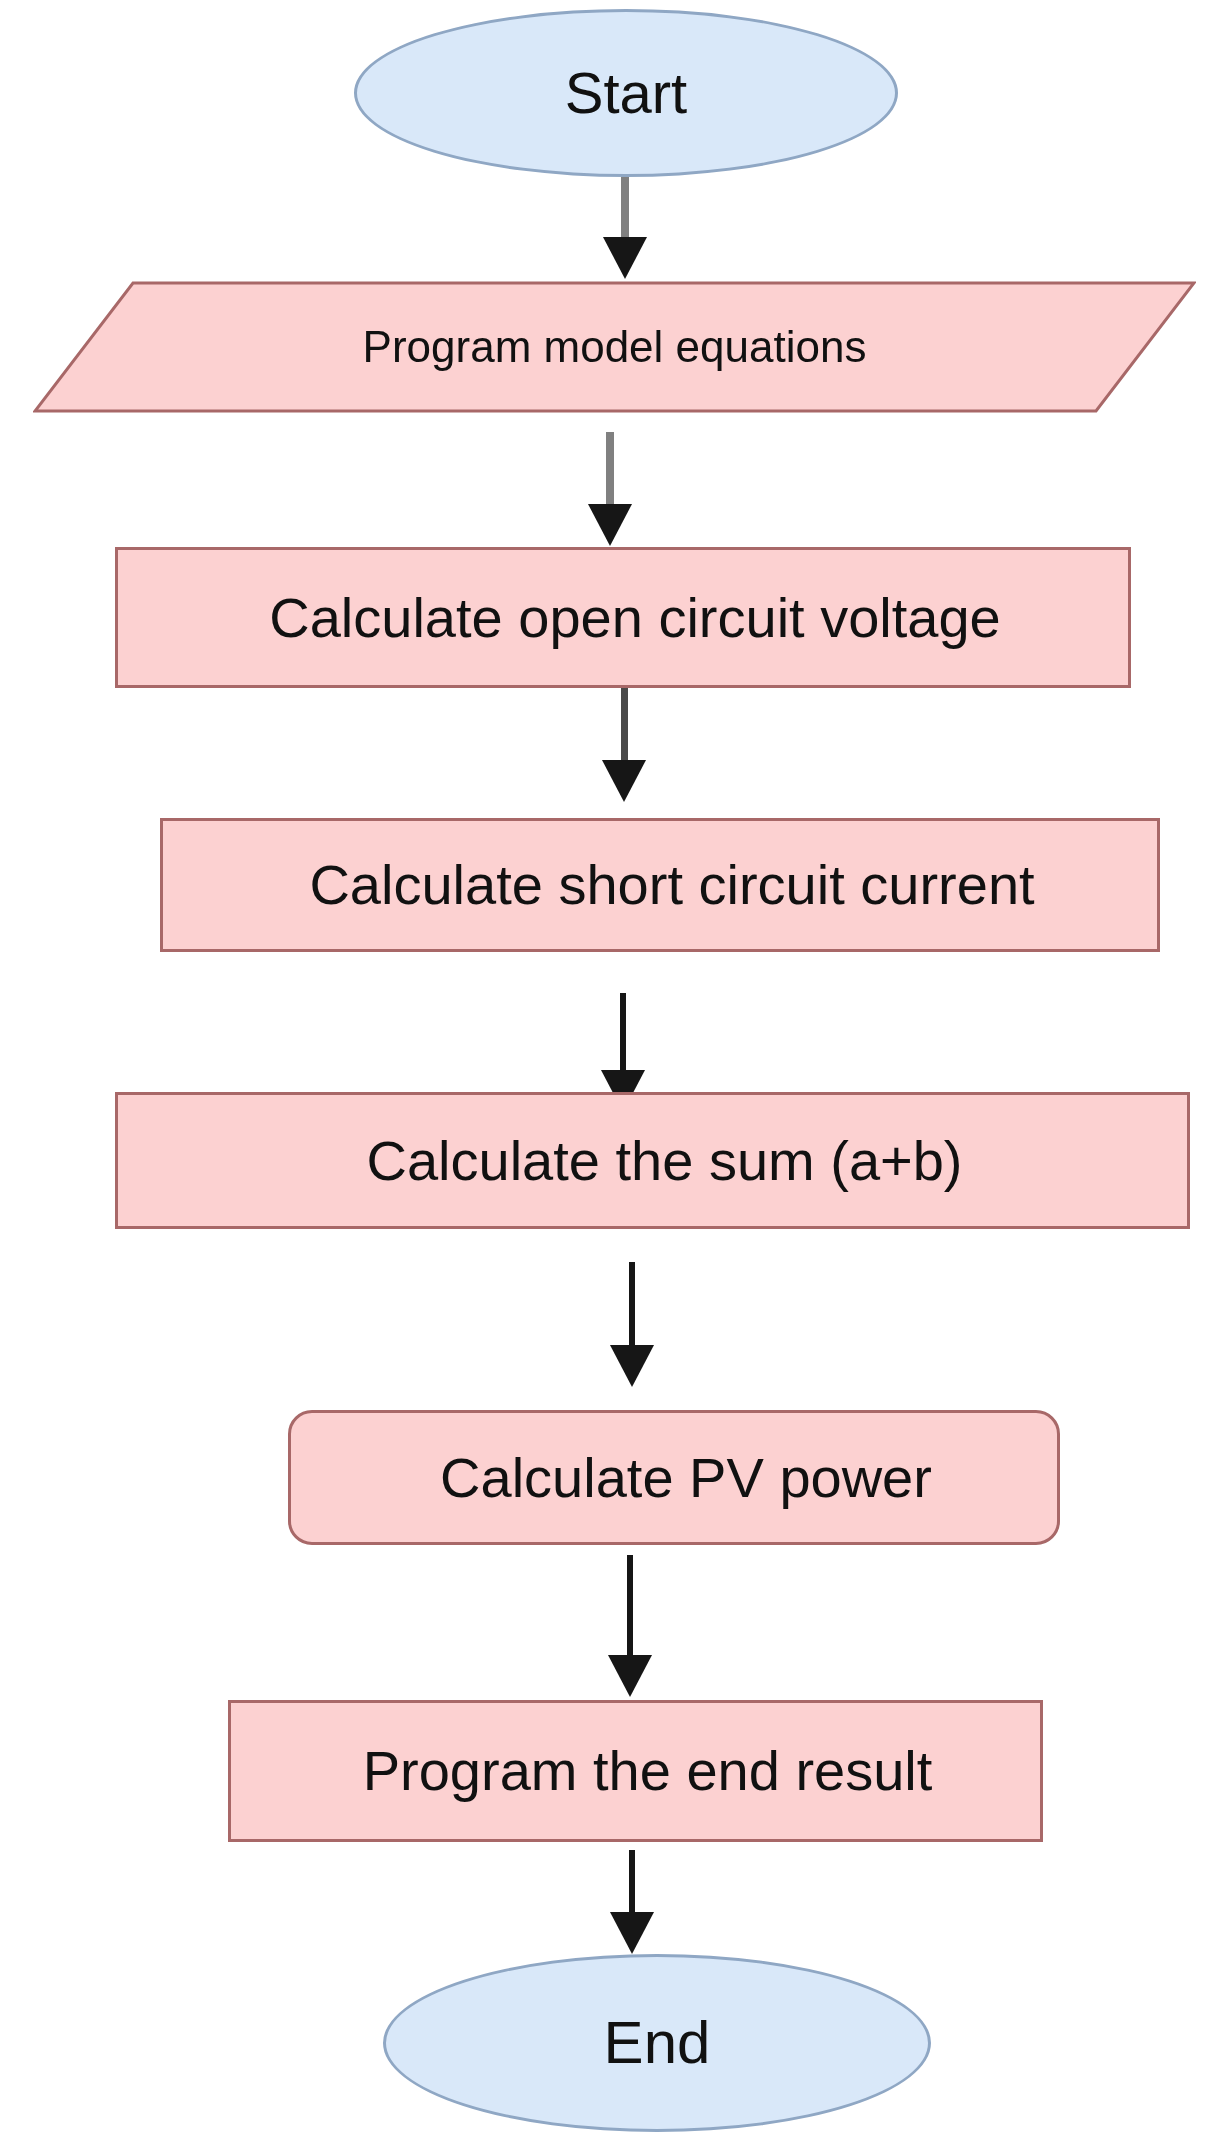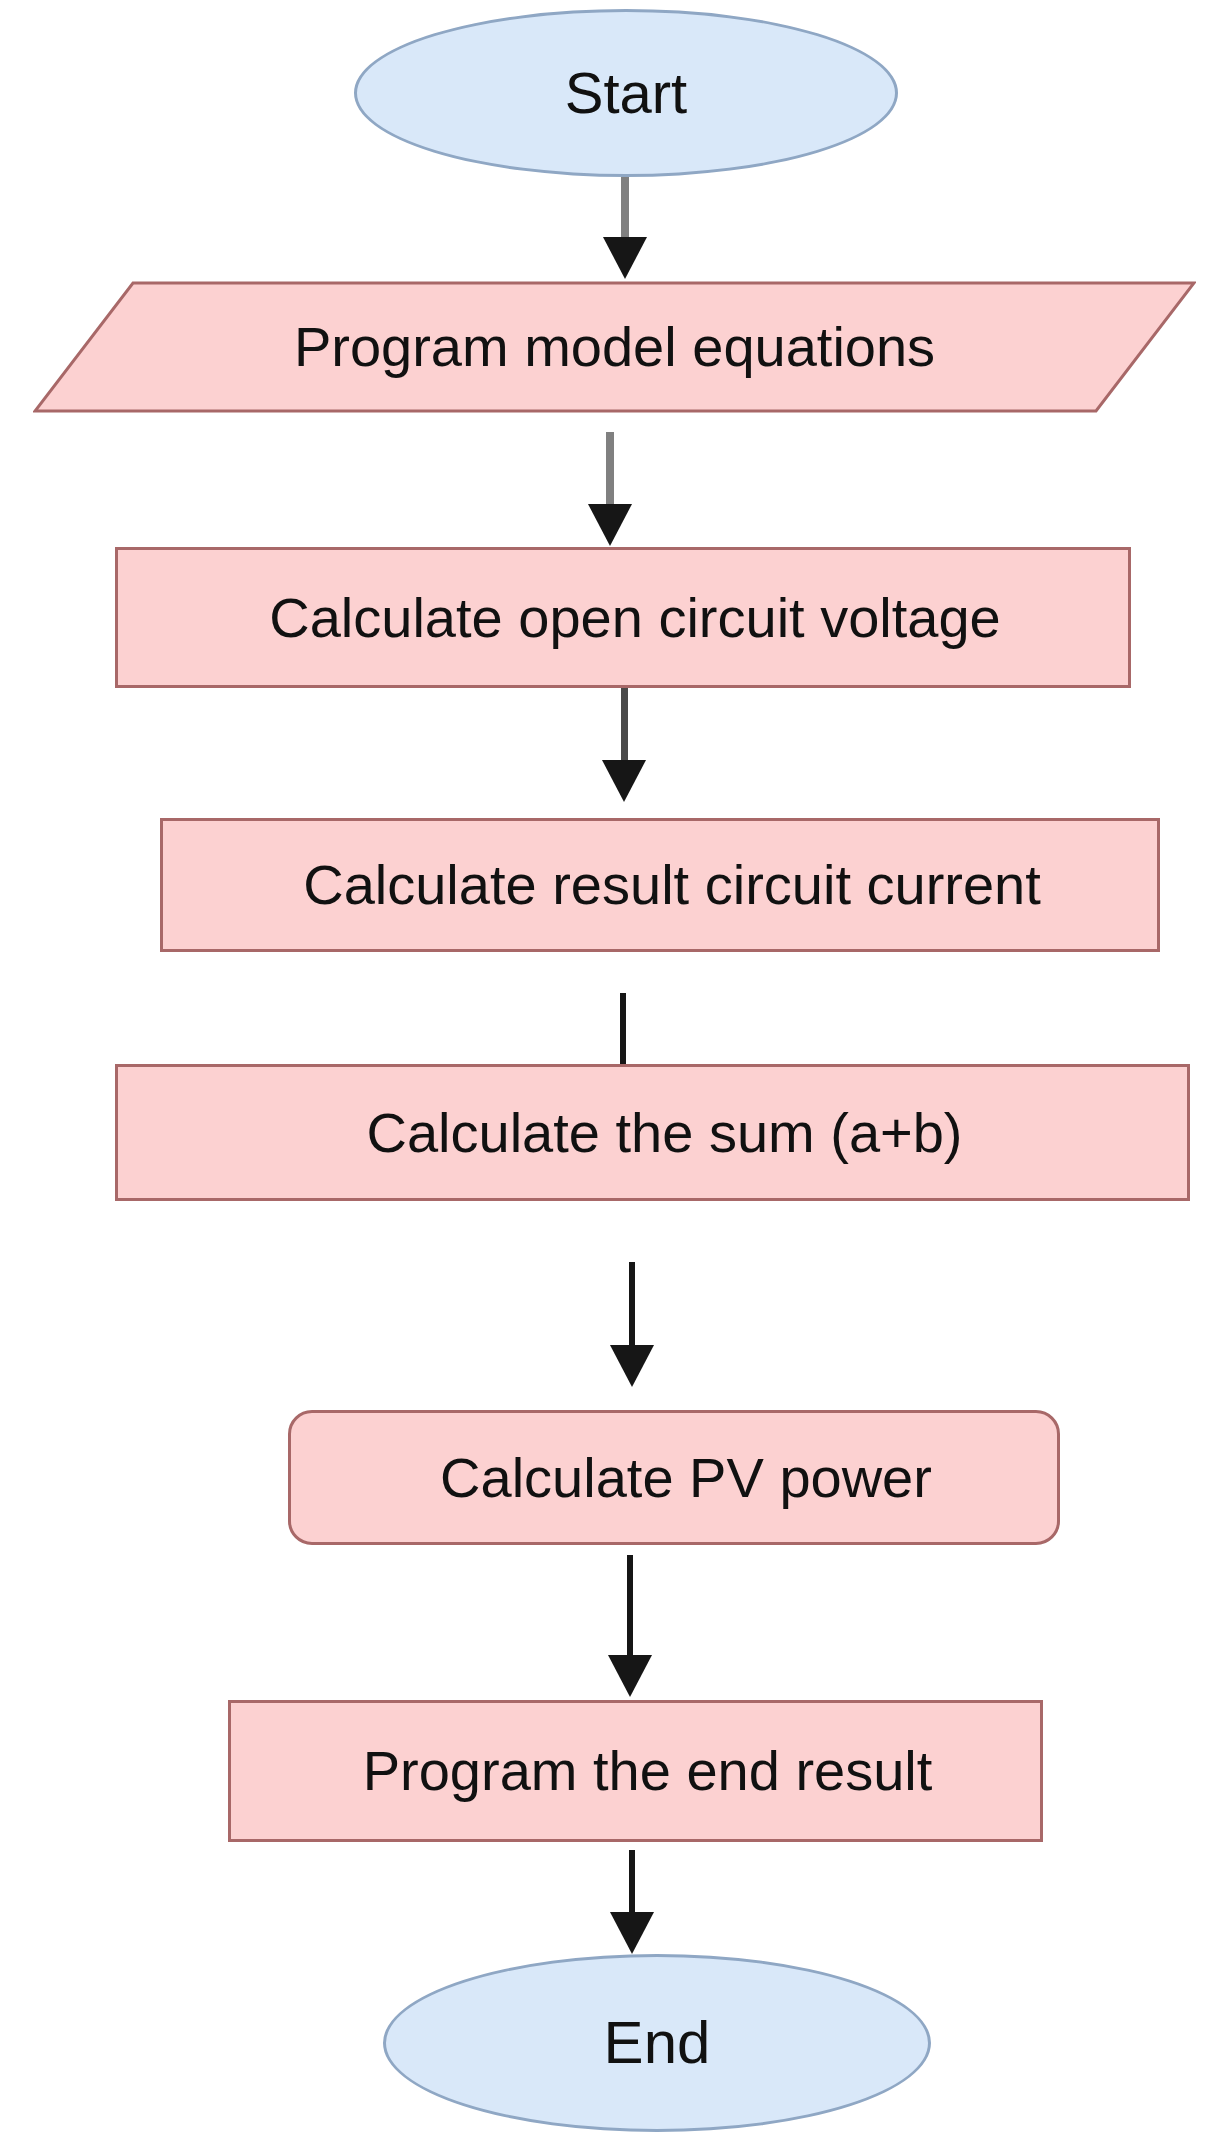--- a/index.html
+++ b/index.html
@@ -32,27 +32,27 @@
   #node-end{left:383px;top:1954px;width:548px;height:178px;font-size:60px;align-items:center;}
   
   .process{
     background:#fcd1d1;
     border:3px solid #a86868;
     font-size:56px;
     padding-left:24px;
   }
   #node-voc{left:115px;top:547px;width:1016px;height:141px;}
   #node-isc{left:160px;top:818px;width:1000px;height:134px;}
-  #node-sum{left:115px;top:1064px;width:1075px;height:137px;}
+  #node-sum{left:115px;top:1092px;width:1075px;height:137px;}
   #node-pv{left:288px;top:1410px;width:772px;height:135px;border-radius:24px;text-align:center;}
   #node-display{left:228px;top:1700px;width:815px;height:142px;}
   
   #node-program{
     left:33px;top:281px;width:1163px;height:132px;
-    background:transparent;border:none;font-size:56px;
+    background:transparent;border:none;font-size:44px;
   }
   #node-program svg{position:absolute;left:0;top:0;width:100%;height:100%;}
   #node-program .label{position:relative;z-index:1;}
   
   .shaft{position:absolute;background:#808080;}
   .head{
     position:absolute;width:0;height:0;
     border-left:22px solid transparent;
     border-right:22px solid transparent;
     border-top:42px solid #161616;
@@ -97,21 +97,21 @@
   <div class="head" id="a2-head"></div>
 
   <div class="node process" id="node-voc">
     <span class="label">Calculate open circuit voltage</span>
   </div>
 
   <div class="shaft dark" id="a3-shaft"></div>
   <div class="head" id="a3-head"></div>
 
   <div class="node process" id="node-isc">
-    <span class="label">Calculate result circuit current</span>
+    <span class="label">Calculate short circuit current</span>
   </div>
 
   <div class="shaft black" id="a4-shaft"></div>
   <div class="head" id="a4-head"></div>
 
   <div class="node process" id="node-sum">
     <span class="label">Calculate the sum (a+b)</span>
   </div>
 
   <div class="shaft black" id="a5-shaft"></div>

